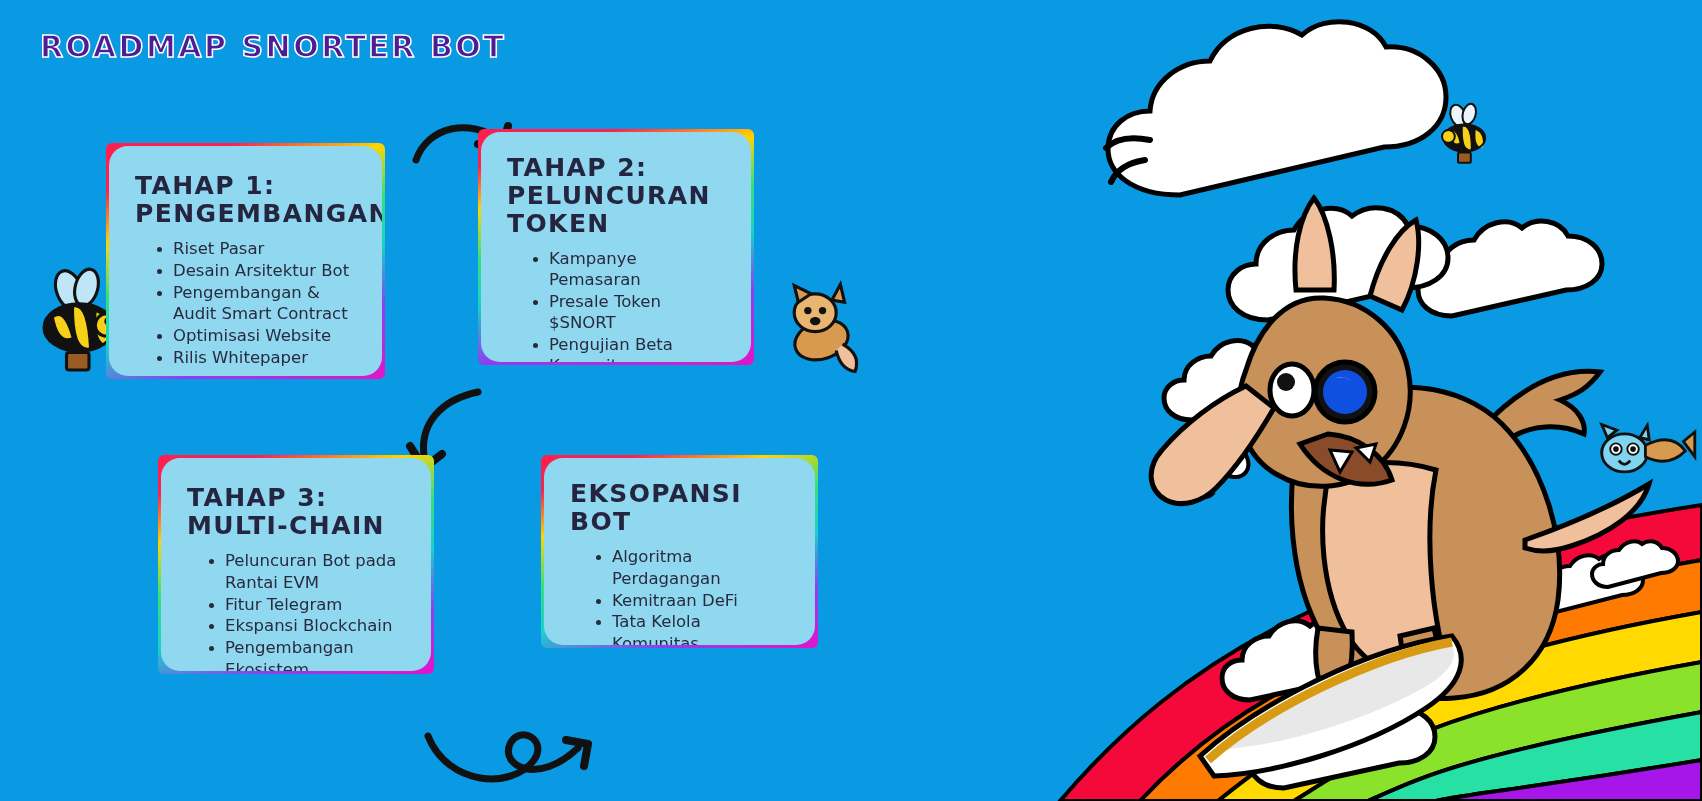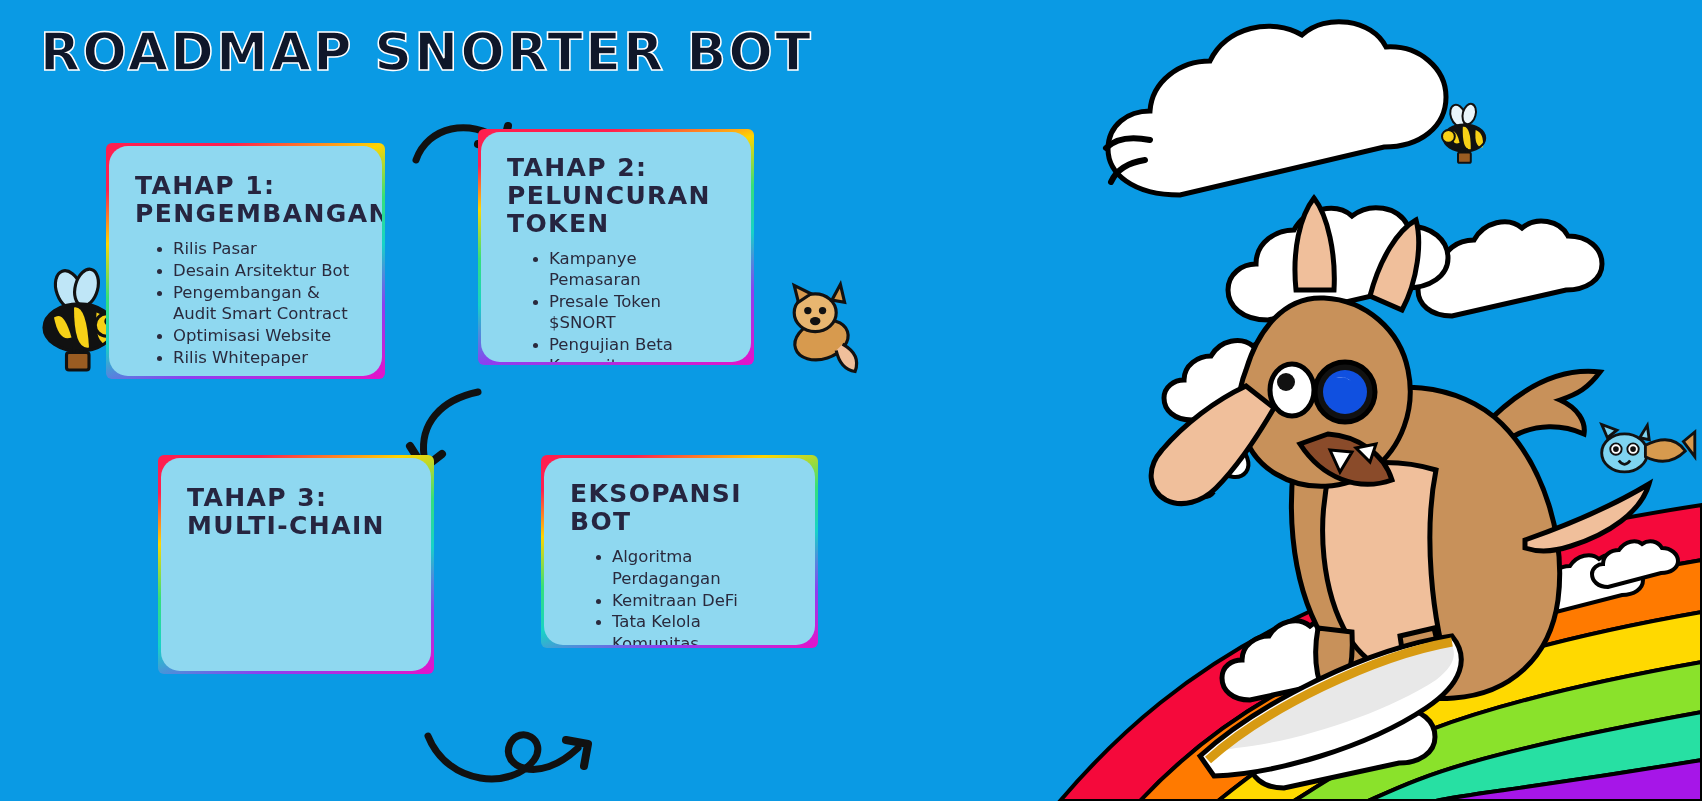--- a/index.html
+++ b/index.html
@@ -12,25 +12,25 @@
   .stage {
     position: relative;
     width: 1702px; height: 801px;
     background: #0a9ae4;
     overflow: hidden;
   }
 
   
   .page-title {
     position: absolute;
-    left: 40px; top: 22px;
-    color: #0f172a;
+    left: 40px; top: 29px;
+    color: #4c1d95;
     font-family: "DejaVu Sans", sans-serif;
     font-weight: 700;
-    font-size: 52px;
+    font-size: 30px;
     letter-spacing: 2.5px;
     text-transform: uppercase;
     -webkit-text-stroke: 1.5px #ffffff;
   }
 
   
   .card {
     position: absolute;
     border-radius: 6px;
     padding: 3px;
@@ -253,21 +253,21 @@
     </g>
   </svg>
 
   <div class="card" id="card1">
     <div class="card-inner">
       <div class="card-title">
         <div>TAHAP 1:</div>
         <div>PENGEMBANGAN</div>
       </div>
       <ul class="card-list">
-        <li>Rilis Pasar</li>
+        <li>Riset Pasar</li>
         <li>Desain Arsitektur Bot</li>
         <li>Pengembangan &amp; Audit Smart Contract</li>
         <li>Optimisasi Website</li>
         <li>Rilis Whitepaper</li>
       </ul>
     </div>
   </div>
 
   <div class="card" id="card2">
     <div class="card-inner">
@@ -284,20 +284,27 @@
       </ul>
     </div>
   </div>
 
   <div class="card" id="card3">
     <div class="card-inner">
       <div class="card-title">
         <div>TAHAP 3:</div>
         <div>MULTI-CHAIN</div>
       </div>
+      <ul class="card-list">
+        <li>Peluncuran Bot pada Rantai EVM</li>
+        <li>Fitur Telegram</li>
+        <li>Ekspansi Blockchain</li>
+        <li>Pengembangan Ekosistem</li>
+
+      </ul>
     </div>
   </div>
 
   <div class="card" id="card4">
     <div class="card-inner">
       <div class="card-title">
         <div>EKSOPANSI BOT</div>
       </div>
       <ul class="card-list">
         <li>Algoritma Perdagangan</li>

